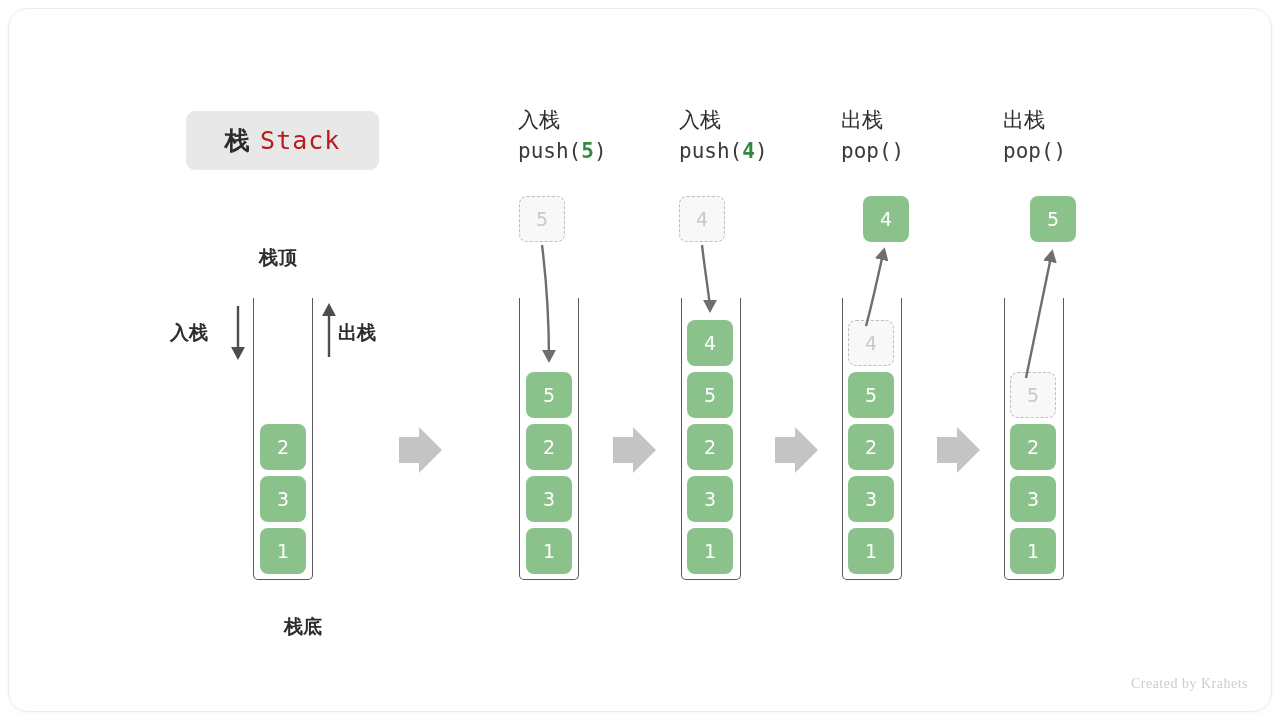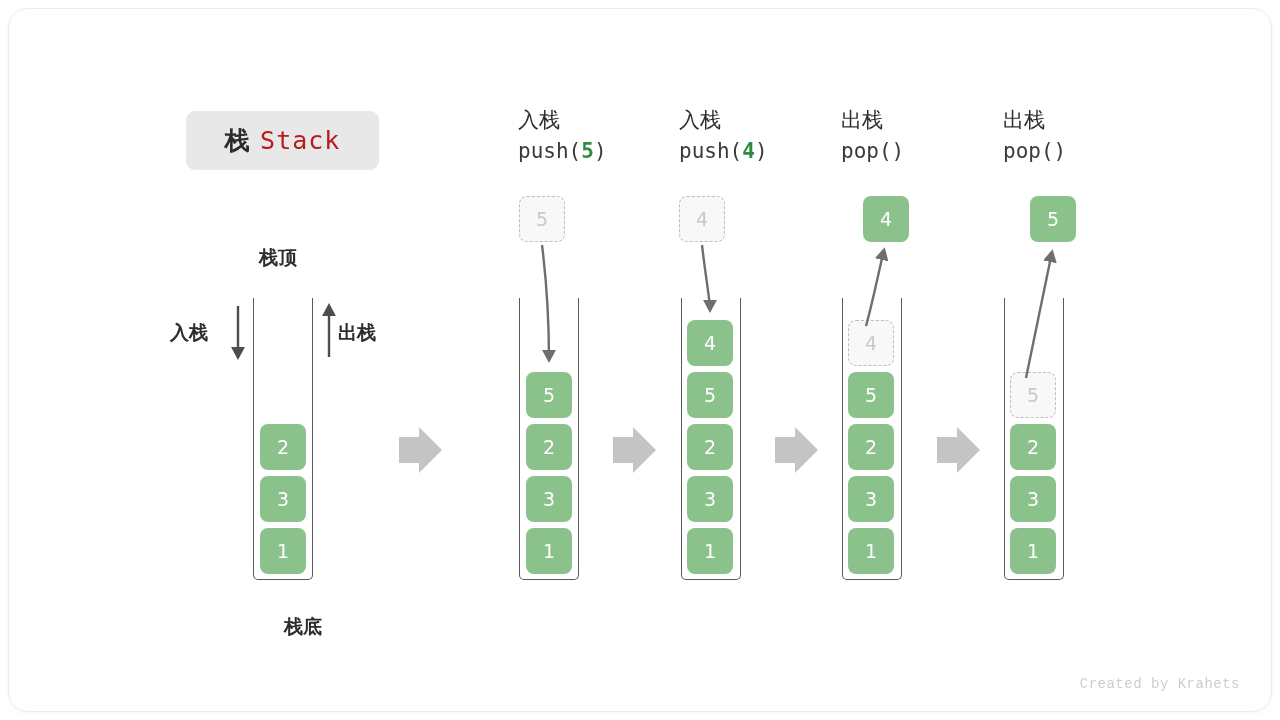--- a/index.html
+++ b/index.html
@@ -135,23 +135,23 @@
     left: 0;
     top: 0;
     width: 1280px;
     height: 720px;
     pointer-events: none;
   }
 
   
   .credit {
     position: absolute;
-    right: 40px;
+    right: 32px;
     bottom: 28px;
-    font-family: Liberation Mono, monospace;
+    font-family: Liberation Serif, serif;
     font-size: 14px;
     color: #cdcdcd;
     letter-spacing: 0.5px;
     white-space: nowrap;
   }
 </style>
 </head>
 <body>
 
 <div id="canvas">

